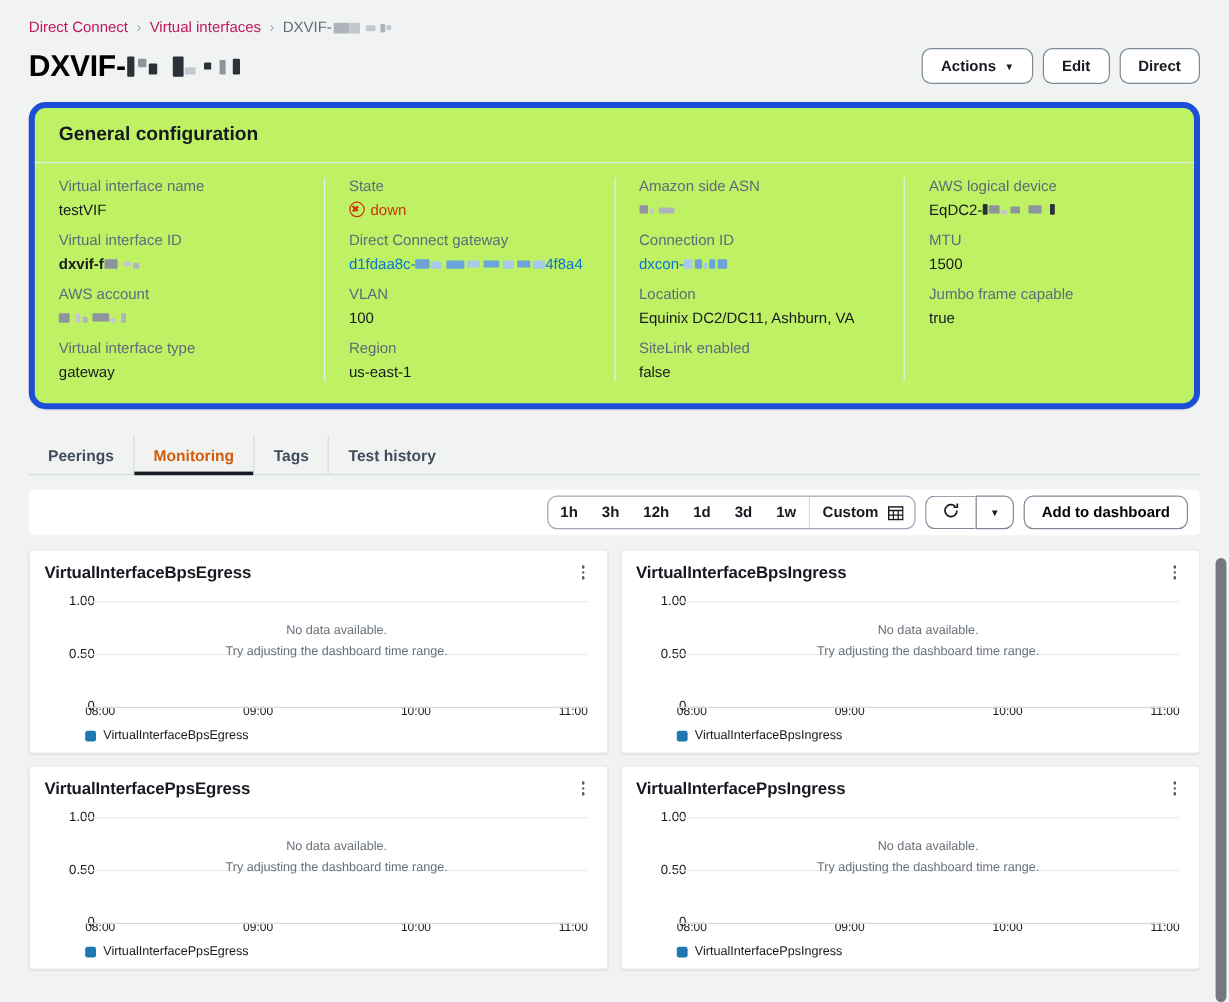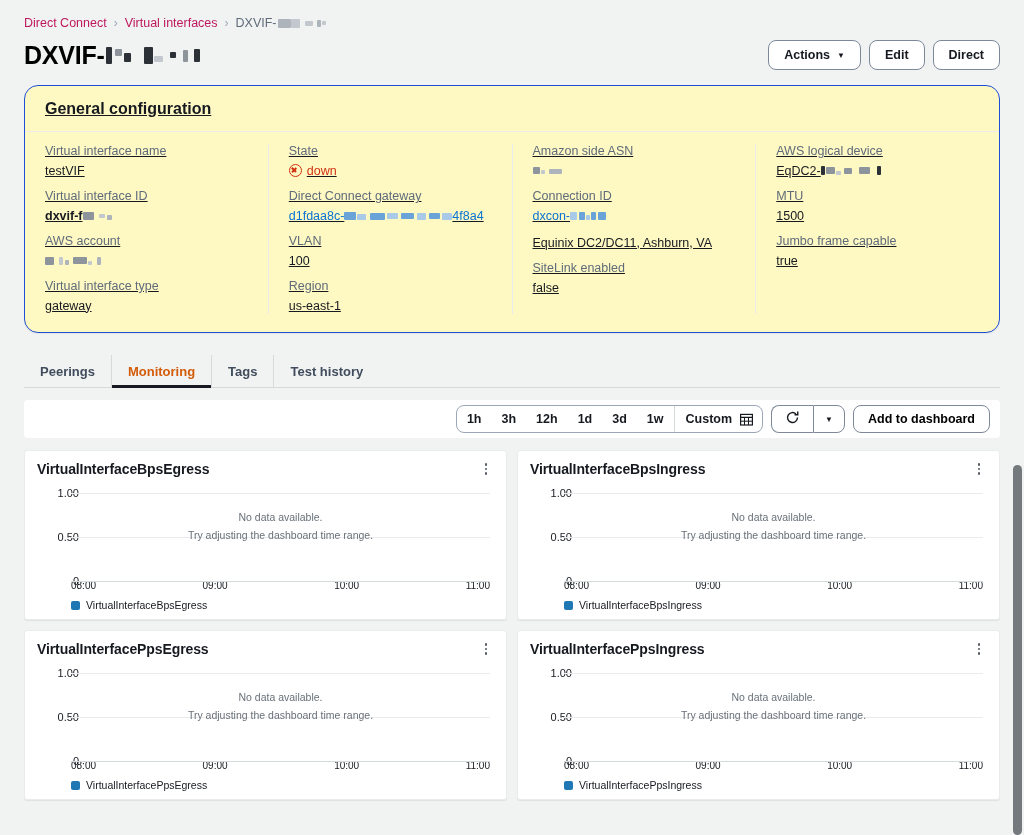--- a/index.html
+++ b/index.html
@@ -43,24 +43,23 @@
   .btn {
     background: #fff; border: 1px solid #7d8998; border-radius: 8px;
     font-size: 12.5px; font-weight: bold; color: #16191f;
     padding: 5px 15px; cursor: pointer; white-space: nowrap;
     display: flex; align-items: center; gap: 7px; height: 30px;
   }
   .caret { font-size: 8px; color: #16191f; }
 
   
   .panel {
-    margin: 15px 24px 0 24px; background: #fef9c3;
-    border: 1px solid #1d4ed8; border-radius: 14px;
+    margin: 15px 24px 0 24px; background: #bef264;
+    border: 5px solid #1d4ed8; border-radius: 14px;
     box-shadow: 0 1px 1px rgba(0,0,0,0.05);
-    text-decoration: underline;
   }
   .panel-header {
     padding: 14px 20px 13px 20px; border-bottom: 1px solid #e9ebed;
     font-size: 16px; font-weight: bold;
   }
   .panel-body { display: flex; padding: 12px 0 18px 0; }
   .col {
     flex: 1; padding: 0 20px; border-right: 1px solid #e9ebed;
   }
   .col:last-child { border-right: none; }
@@ -301,20 +300,21 @@
         </div>
         <div class="field">
           <div class="f-label">Connection ID</div>
           <div class="f-value">
             <span class="link">
               <span>dxcon-</span><span class="redact rdblue2" style="width:7px;height:8px;"></span><span class="redact rdblue" style="width:6px;height:8px;margin-left:2px;"></span><span class="redact rdblue2" style="width:4px;height:5px;margin-left:1px;margin-top:3px;"></span><span class="redact rdblue" style="width:5px;height:8px;margin-left:1px;"></span><span class="redact rdblue" style="width:8px;height:8px;margin-left:2px;"></span>
             </span>
           </div>
         </div>
         <div class="field">
+          <div class="f-label">Location</div>
           <div class="f-value">Equinix DC2/DC11, Ashburn, VA</div>
         </div>
         <div class="field">
           <div class="f-label">SiteLink enabled</div>
           <div class="f-value">false</div>
         </div>
       </div>
 
       <div class="col">
         <div class="field">

